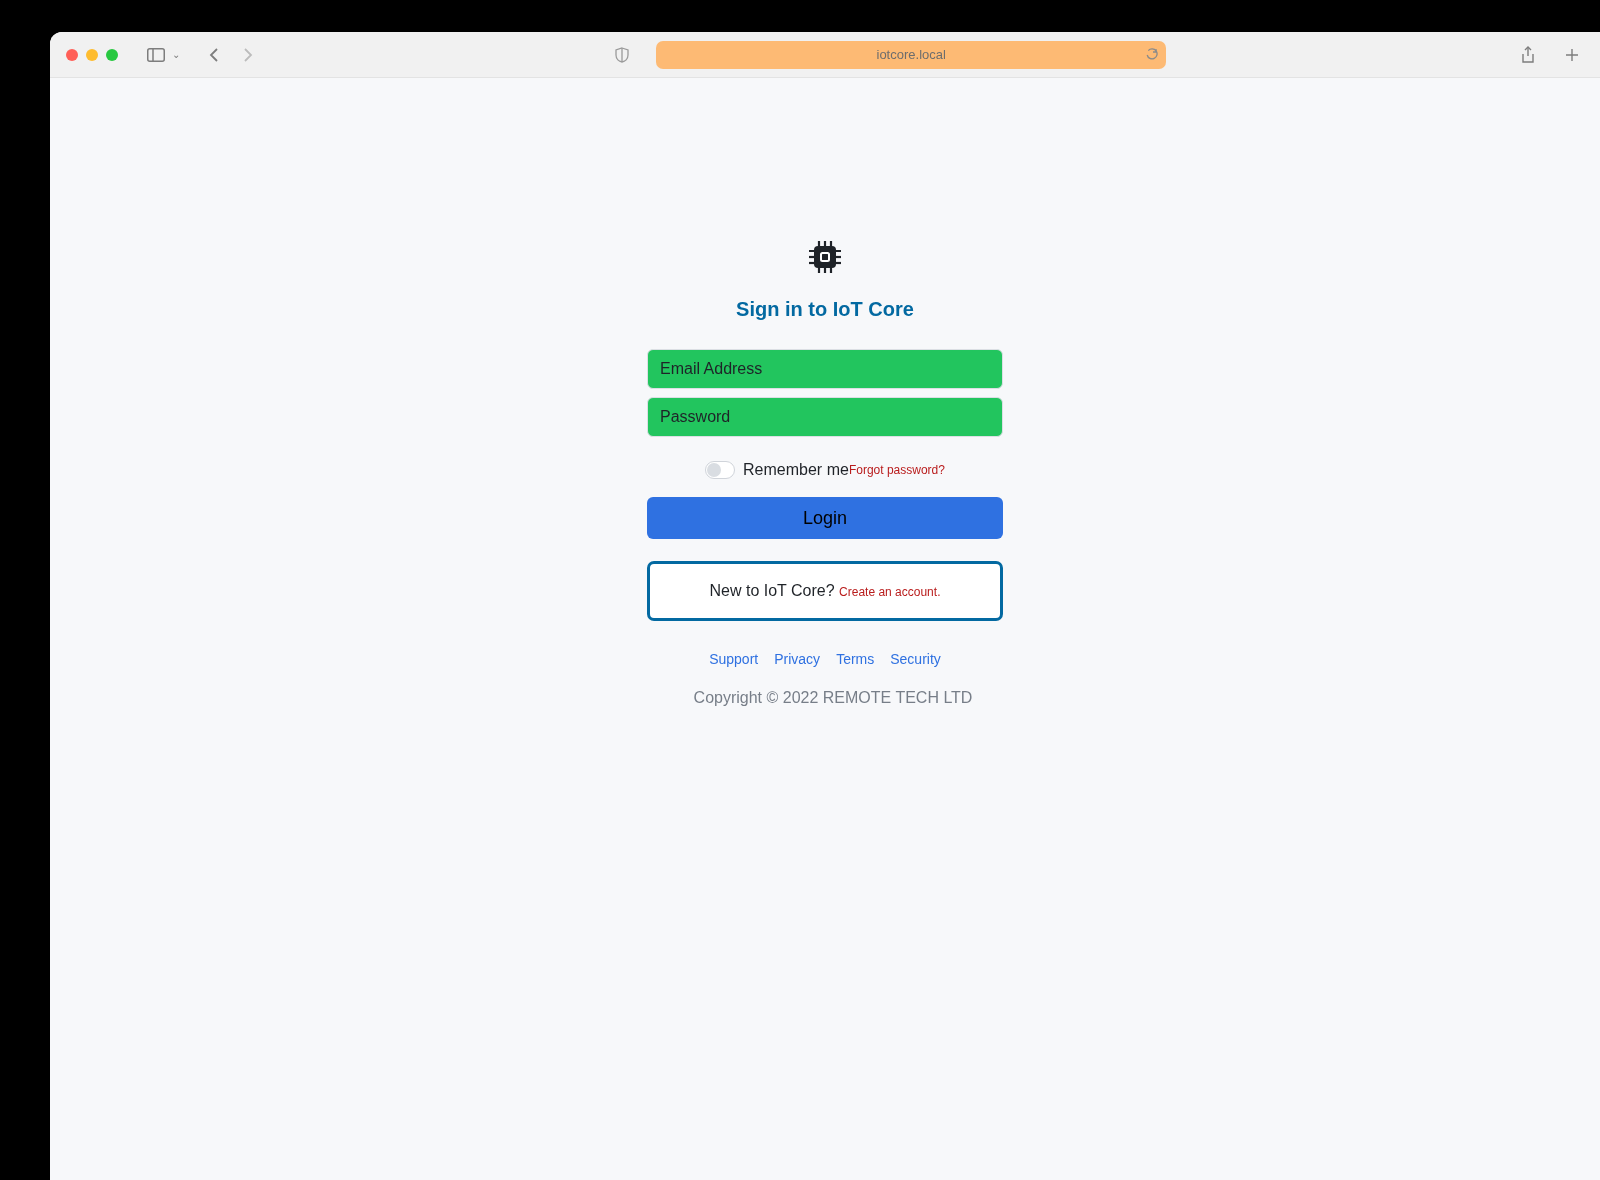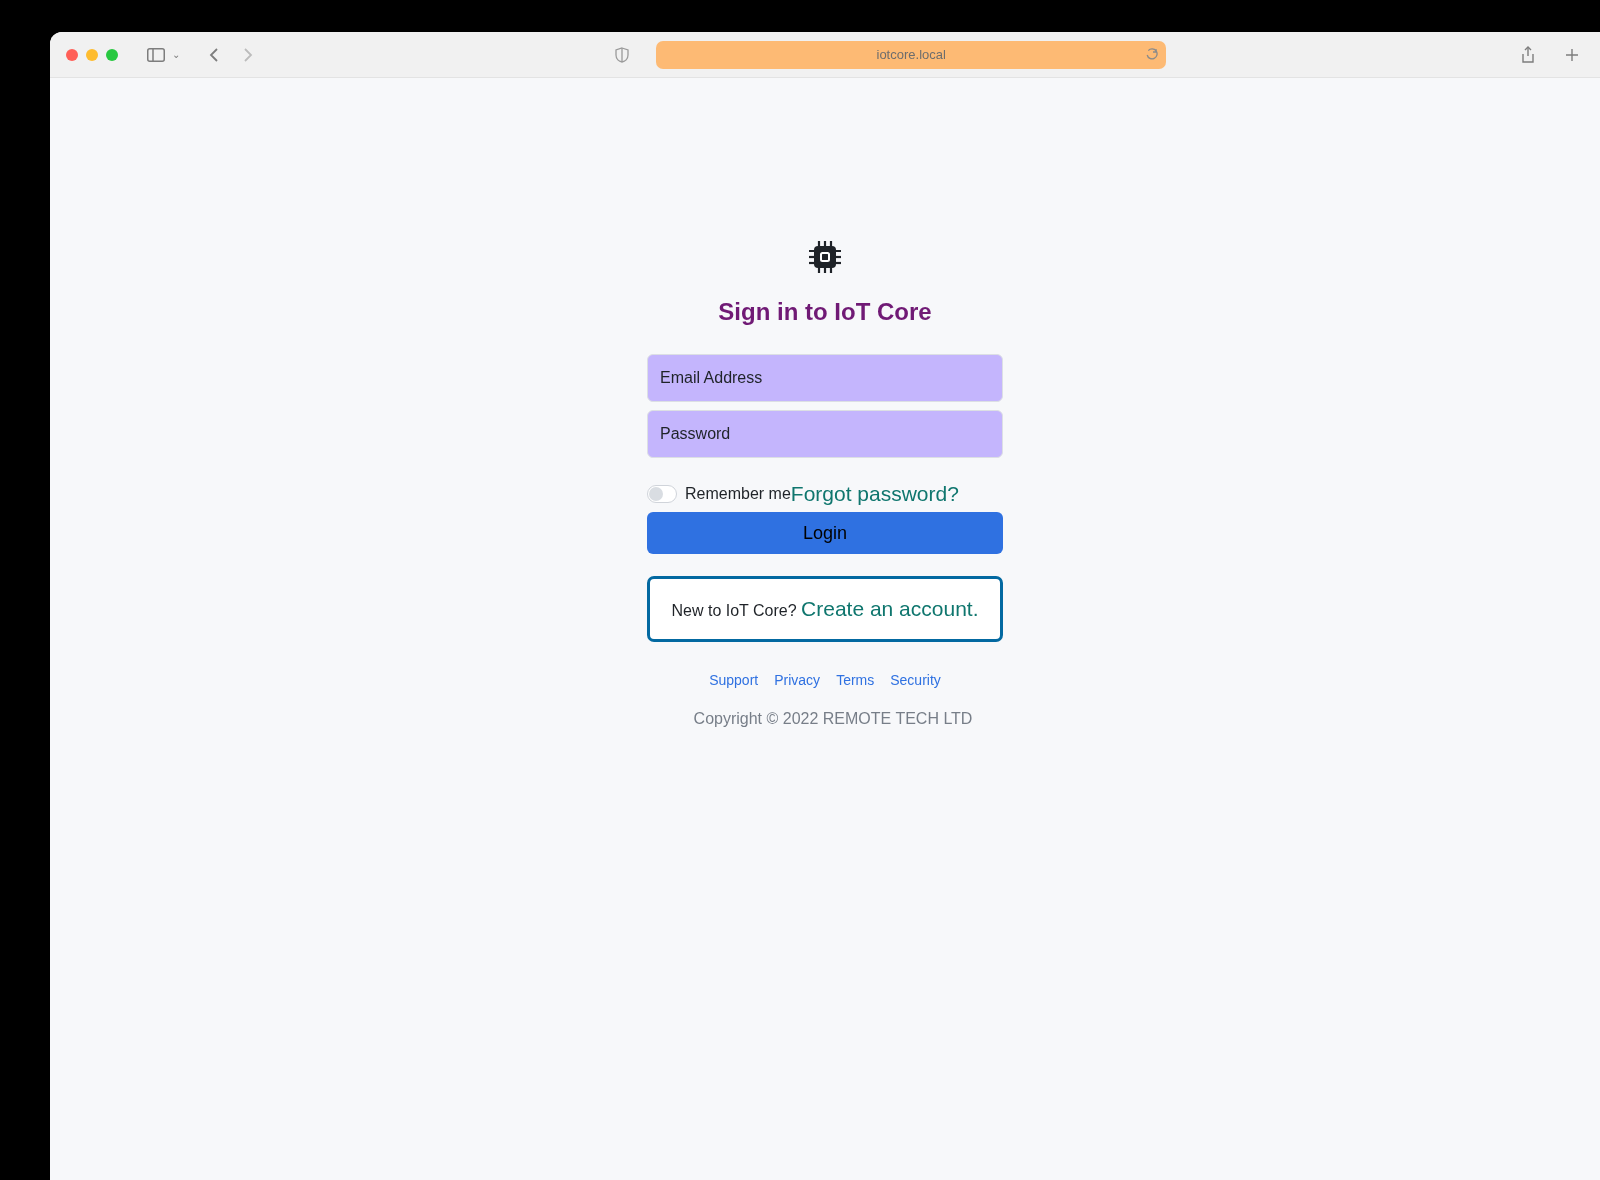--- a/index.html
+++ b/index.html
@@ -58,60 +58,60 @@
     
     .content {
       flex: 1;
       background: #f7f8fa;
       display: flex;
       flex-direction: column;
       align-items: center;
       padding-top: 160px;
     }
     .logo { margin-bottom: 18px; color:#1f2328; }
-    .heading { font-size: 24px; font-weight: 700; color:#701a75; margin-bottom: 28px; }
+    .heading { font-size: 20px; font-weight: 700; color:#0369a1; margin-bottom: 28px; }
     .card-stack { width: 356px; }
     .field {
       width: 100%;
-      height: 48px;
-      background: #c4b5fd;
+      height: 40px;
+      background: #22c55e;
       border: 1px solid #dcdfe4;
       border-radius: 6px;
       padding: 0 12px;
       font-size: 16px;
       color: #1f2328;
       margin-bottom: 8px;
       outline: none;
     }
     .field::placeholder { color: #1f2328; }
     .row {
       display: flex;
       align-items: center;
-      justify-content: flex-start;
-      margin: 16px 0 6px;
+      justify-content: center;
+      margin: 16px 0 18px;
       font-size: 16px;
       color:#1f2328;
     }
     .remember-wrap { display: flex; align-items: center; gap: 8px; }
     .switch {
       position: relative;
       width: 30px; height: 18px;
       background: #fff;
       border: 1px solid #d0d4da;
       border-radius: 999px;
       cursor: pointer;
     }
     .switch-knob {
       position: absolute;
       top: 1px; left: 1px;
       width: 14px; height: 14px;
       background: #d9dde2;
       border-radius: 50%;
     }
-    .link { color: #0f766e; text-decoration: none; cursor: pointer; font-size: 21px; }
+    .link { color: #b91c1c; text-decoration: none; cursor: pointer; font-size: 12px; }
     .login-btn {
       width: 100%;
       height: 42px;
       background: #2f71e1;
       color: #000000;
       border: none;
       border-radius: 6px;
       font-size: 18px;
       cursor: pointer;
     }

